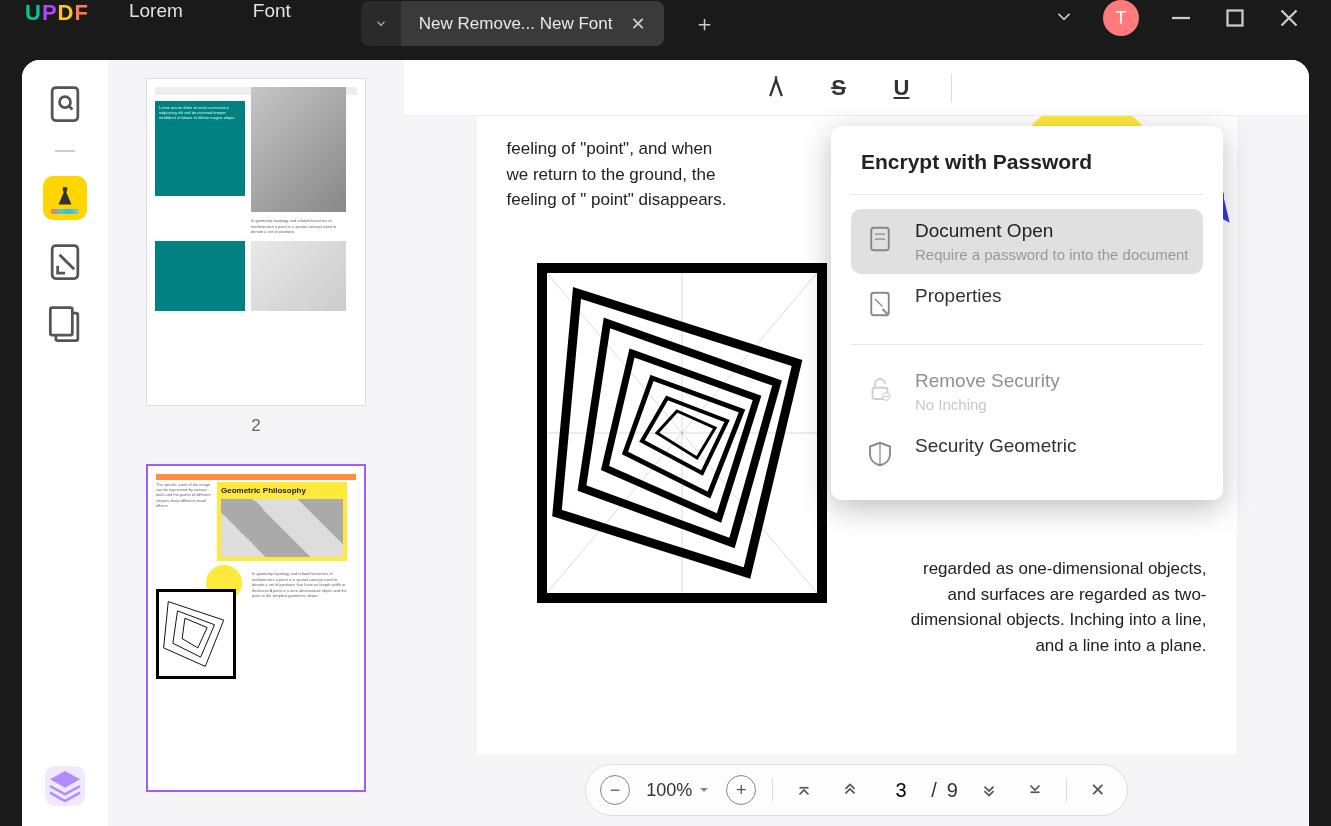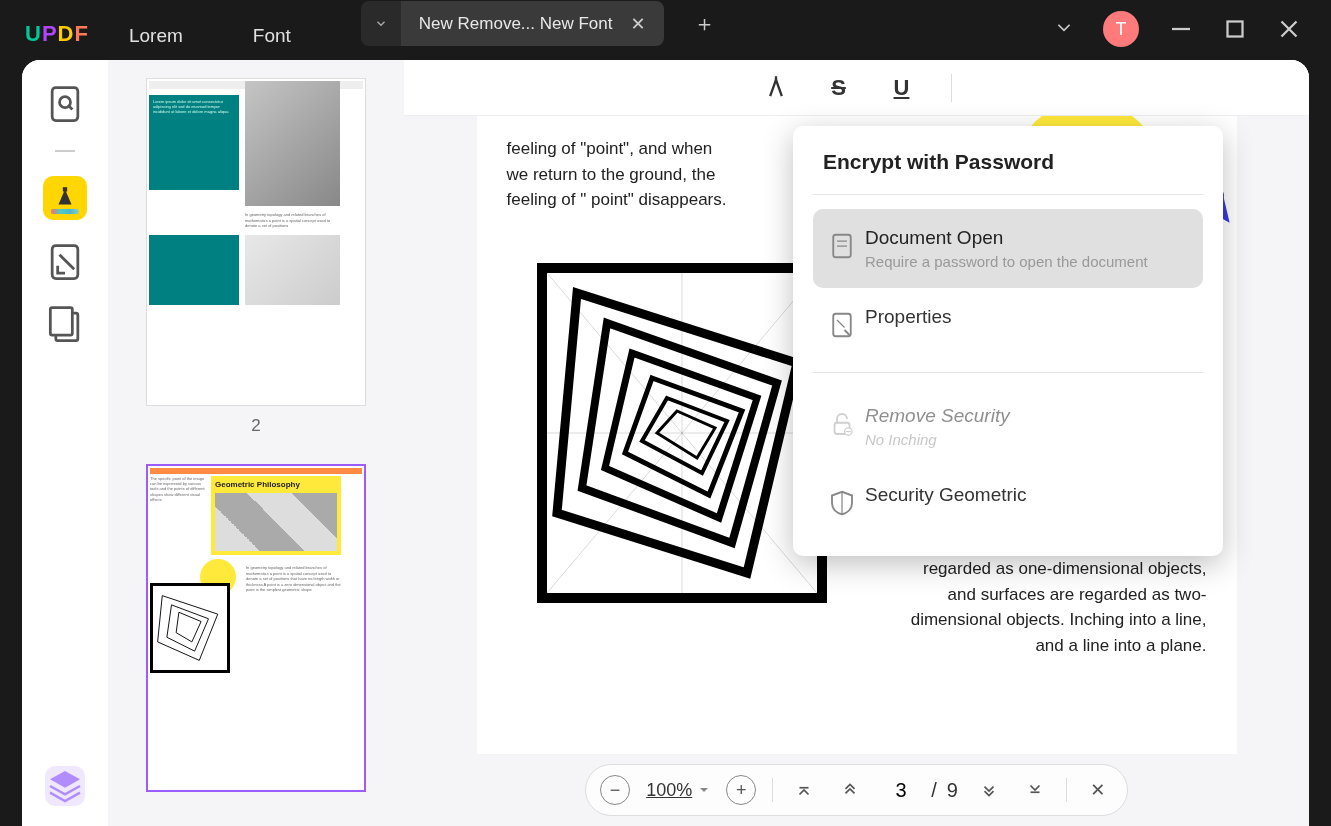--- a/index.html
+++ b/index.html
@@ -1,19 +1,19 @@
 <!DOCTYPE html>
 <html><head>
 <meta charset="utf-8">
 <style>
 * { margin: 0; padding: 0; box-sizing: border-box; }
 body { font-family: -apple-system, BlinkMacSystemFont, "Segoe UI", Arial, sans-serif; background: #1a1a1a; width: 1331px; height: 826px; overflow: hidden; }
 
 
-.titlebar { height: 47px; background: #1a1a1a; display: flex; align-items: flex-end; }
+.titlebar { height: 47px; background: #1a1a1a; display: flex; align-items: flex-start; }
 .logo { margin-left: 25px; margin-right: 40px; font-weight: 900; font-size: 22px; letter-spacing: 1px; }
 .logo .u { color: #00c896; }
 .logo .p { color: #b044ff; }
 .logo .d { color: #ffcc00; }
 .logo .f { color: #ff7a59; }
 .menu-item { color: #e0e0e0; font-size: 19px; margin-right: 70px; cursor: pointer; }
 .tab-group { display: flex; align-items: center; height: 100%; }
 .tab-dropdown { width: 40px; height: 45px; display: flex; align-items: center; justify-content: center; background: #2a2a2a; border-radius: 8px 0 0 8px; color: #aaa; }
 .tab { height: 45px; background: #3a3a3a; display: flex; align-items: center; padding: 0 18px; color: #e8e8e8; font-size: 17px; border-radius: 0 8px 8px 0; }
 .tab-close { margin-left: 18px; color: #ccc; font-size: 18px; }
@@ -32,21 +32,21 @@
 .tool-btn.active { background: #ffd600; }
 .tool-btn.active .hl-bar { background: linear-gradient(90deg,#ff6b6b,#4ecdc4,#45b7d1,#96ceb4); height: 5px; width: 28px; border-radius: 2px; position: absolute; bottom: 6px; }
 .tool-sep { width: 20px; height: 2px; background: #ccc; margin: 4px 0; }
 .layer-btn { position: absolute; bottom: 20px; width: 40px; height: 40px; border-radius: 10px; background: #f0e8ff; display: flex; align-items: center; justify-content: center; color: #9c5cff; }
 
 
 .thumb-panel { width: 296px; background: #f5f5f7; padding: 18px 38px; overflow-y: auto; }
 .thumb-page { background: #fff; border: 1px solid #ddd; margin-bottom: 10px; position: relative; }
 .thumb-page.selected { border: 2px solid #9c5cff; }
 .thumb-label { text-align: center; color: #666; font-size: 17px; margin-bottom: 28px; }
-.thumb-content { padding: 2px; font-size: 5px; color: #888; }
+.thumb-content { padding: 8px; font-size: 5px; color: #888; }
 
 
 .doc-area { flex: 1; background: #f5f5f7; position: relative; display: flex; flex-direction: column; }
 .doc-toolbar { height: 56px; background: #fff; display: flex; align-items: center; justify-content: center; gap: 35px; border-bottom: 1px solid #eee; }
 .doc-tool { width: 28px; height: 28px; display: flex; align-items: center; justify-content: center; color: #333; font-size: 20px; cursor: pointer; }
 .doc-tool.sep { border-left: 1px solid #ddd; width: 1px; }
 
 .doc-content { flex: 1; overflow: hidden; padding: 0 20px; position: relative; }
 .page { background: #fff; width: 760px; margin: 0 auto; padding: 20px 30px; position: relative; min-height: 700px; }
 .page-text { font-size: 17px; line-height: 1.5; color: #222; }
@@ -54,36 +54,36 @@
 .page-text.right { text-align: right; font-size: 17px; position: absolute; right: 30px; top: 440px; width: 300px; }
 .yellow-blob { position: absolute; width: 140px; height: 150px; background: #ffe93b; border-radius: 40%; right: 80px; top: -10px; }
 .arrow { position: absolute; right: -10px; top: 70px; color: #3e3eff; font-size: 70px; transform: rotate(-20deg); z-index: 5; }
 .geom-img { width: 290px; height: 340px; background: #fff; border: 10px solid #000; margin-top: 50px; margin-left: 30px; position: relative; overflow: hidden; }
 
 
 .page-controls { height: 72px; display: flex; align-items: center; justify-content: center; }
 .pc-bar { background: #fdfdfd; border: 1px solid #ddd; border-radius: 26px; height: 52px; display: flex; align-items: center; padding: 0 14px; gap: 16px; }
 .pc-btn { width: 30px; height: 30px; border-radius: 50%; border: 1.5px solid #888; display: flex; align-items: center; justify-content: center; color: #555; font-size: 18px; cursor: pointer; }
 .pc-btn.plain { border: none; }
-.pc-zoom { font-size: 18px; color: #333; display: flex; align-items: center; gap: 6px; text-decoration: underline; }
+.pc-zoom { font-size: 18px; color: #333; display: flex; align-items: center; gap: 6px; }
 .pc-sep { width: 1px; height: 24px; background: #ddd; }
 .pc-page { display: flex; align-items: center; gap: 10px; font-size: 20px; color: #333; }
 .pc-page input { width: 40px; border: none; font-size: 20px; text-align: center; background: transparent; }
 
 
 .right-sidebar { width: 74px; background: #fff; display: flex; flex-direction: column; align-items: center; padding-top: 22px; gap: 28px; }
 .rsb-btn { width: 34px; height: 34px; display: flex; align-items: center; justify-content: center; color: #555; font-size: 20px; cursor: pointer; }
 
 
-.encrypt-panel { position: absolute; right: 86px; top: 66px; width: 430px; background: #fff; border-radius: 10px; box-shadow: 0 8px 30px rgba(0,0,0,0.25); padding: 24px 20px 20px; z-index: 100; }
+.encrypt-panel { position: absolute; right: 86px; top: 66px; width: 392px; background: #fff; border-radius: 10px; box-shadow: 0 8px 30px rgba(0,0,0,0.25); padding: 24px 20px 20px; z-index: 100; }
 .encrypt-title { font-size: 21px; font-weight: 700; color: #222; margin-bottom: 20px; padding-left: 10px; }
 .encrypt-hr { border: none; border-top: 1px solid #e5e5e5; margin-bottom: 14px; }
-.encrypt-item { display: flex; align-items: flex-start; padding: 18px 14px; border-radius: 10px; gap: 8px; cursor: pointer; }
+.encrypt-item { display: flex; align-items: flex-start; padding: 11px 14px; border-radius: 10px; gap: 20px; cursor: pointer; }
 .encrypt-item.active { background: #e0e0e0; }
-.encrypt-item.disabled { opacity: 0.55; font-style: italic; }
+.encrypt-item.disabled { opacity: 0.55; }
 .ei-icon { width: 30px; height: 30px; color: #888; margin-top: 4px; flex-shrink: 0; }
 .ei-text .ei-title { font-size: 19px; color: #333; margin-bottom: 4px; }
 .ei-text .ei-sub { font-size: 15px; color: #999; white-space: nowrap; overflow: hidden; }
 .encrypt-item.active .ei-title { color: #222; }
 
 svg { width: 100%; height: 100%; }
 </style>
 </head>
 <body>
 
@@ -310,21 +310,21 @@
     <div class="encrypt-title">Encrypt with Password</div>
     <hr class="encrypt-hr">
     <div class="encrypt-item active">
       <div class="ei-icon"><svg viewBox="0 0 24 24">
             <rect x="5" y="3" width="14" height="18" rx="2" stroke="#888" stroke-width="1.5" fill="none"></rect>
             <line x1="8" y1="8" x2="16" y2="8" stroke="#888"></line>
             <line x1="8" y1="12" x2="16" y2="12" stroke="#888"></line>
           </svg></div>
       <div class="ei-text">
         <div class="ei-title">Document Open</div>
-        <div class="ei-sub">Require a password to open the document</div>
+        <div class="ei-sub">Require a password to into the document</div>
       </div>
     </div>
     <div class="encrypt-item">
       <div class="ei-icon"><svg viewBox="0 0 24 24">
             <rect x="5" y="3" width="14" height="18" rx="2" stroke="#888" stroke-width="1.5" fill="none"></rect>
             <path d="M14 16 l4 4" stroke="#888" stroke-width="1.5"></path>
             <path d="M8 8 L14 14" stroke="#888"></path>
           </svg></div>
       <div class="ei-text">
         <div class="ei-title">Properties</div>

